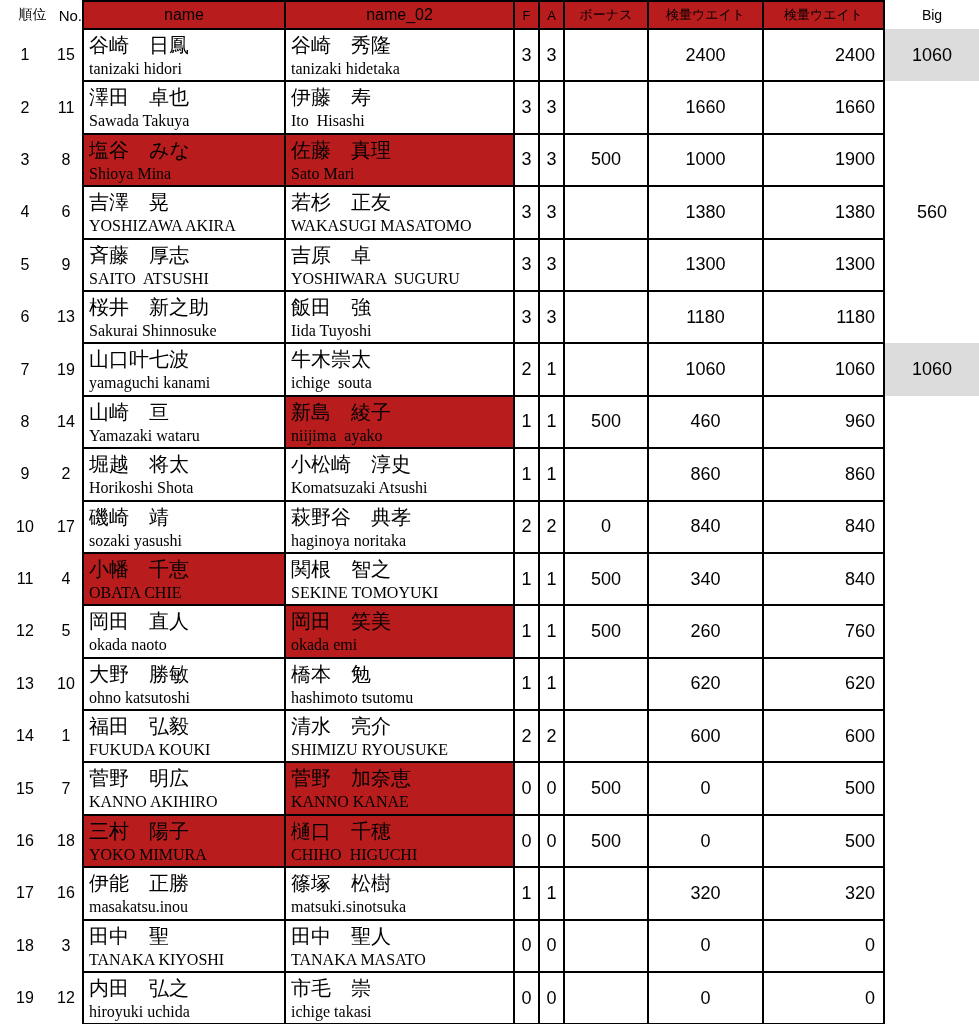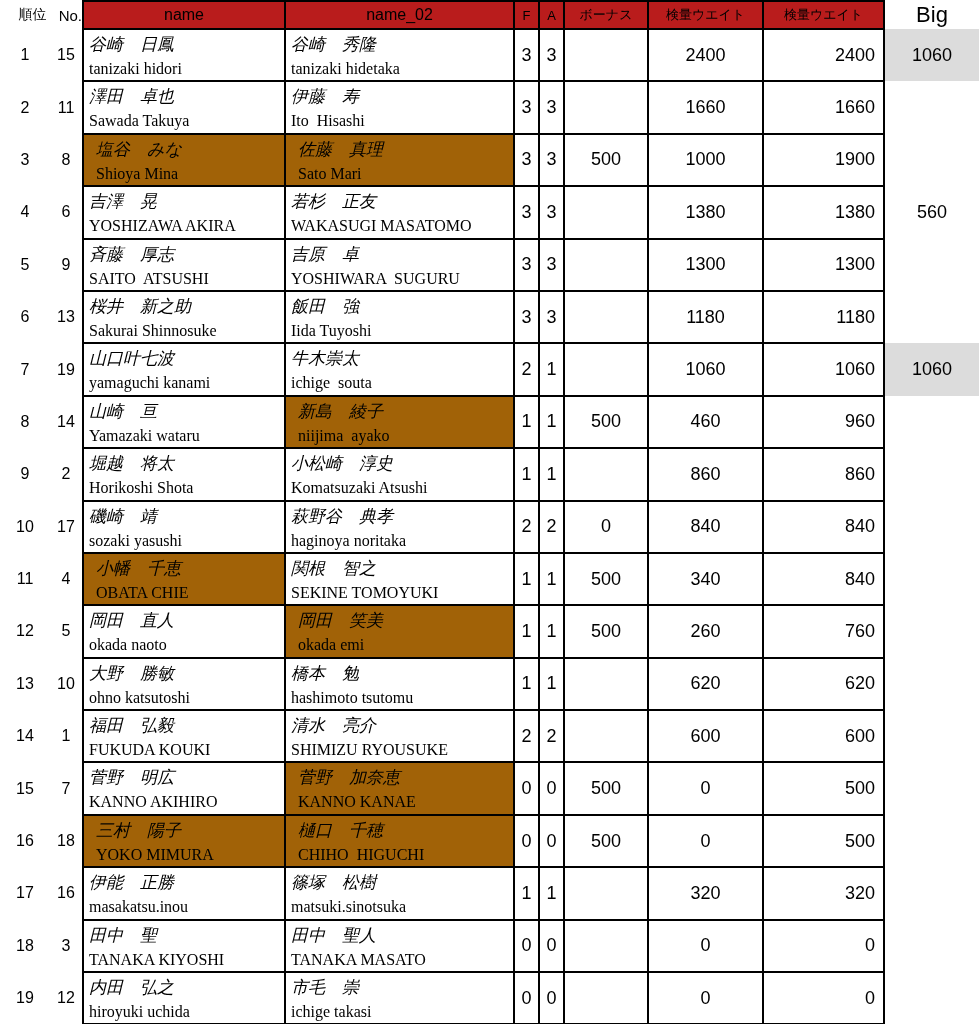--- a/index.html
+++ b/index.html
@@ -15,30 +15,30 @@
   th { font-weight:normal; }
   .box { border:2px solid #000; }
   thead .box { background:#b91c1c;margin-top:37px; }
   thead tr { height:28px; }
   tbody tr { height:52.4px; }
 
   th.rank-h { font-size:14px; text-align:center;padding-left:15px; }
   th.no-h   { font-size:15px; text-align:right; }
   th.name-h { font-size:16px; text-align:center; }
   th.small-h{ font-size:13px; text-align:center; }
-  th.big-h  { font-size:22px; }
+  th.big-h  { font-size:14px; }
 
   td.rank, td.no { text-align:center; font-size:16px; }
   td.namecell { vertical-align:top; }
-  td.namecell .kanji  { font-size:17px; line-height:26px; padding:2px 0 0 5px; white-space:pre;font-style:italic; }
+  td.namecell .kanji  { font-size:20px; line-height:26px; padding:2px 0 0 5px; white-space:pre; }
   td.namecell .romaji { font-size:16px; line-height:21px; padding-left:5px; white-space:pre;font-family:Liberation Serif, serif; }
   td.num   { text-align:center; font-size:18px; }
   td.total { text-align:right; padding-right:8px; font-size:18px; }
   td.big   { text-align:center; font-size:18px; }
-  td.gray  { background:#a16207;padding-left:7px; }
+  td.gray  { background:#b91c1c; }
   td.big.hl{ background:#dcdcdc; }
 </style>
 </head>
 <body>
 
 <div class="page">
   <table class="results">
     <colgroup>
       <col style="width:50px">
         <col style="width:33px">

